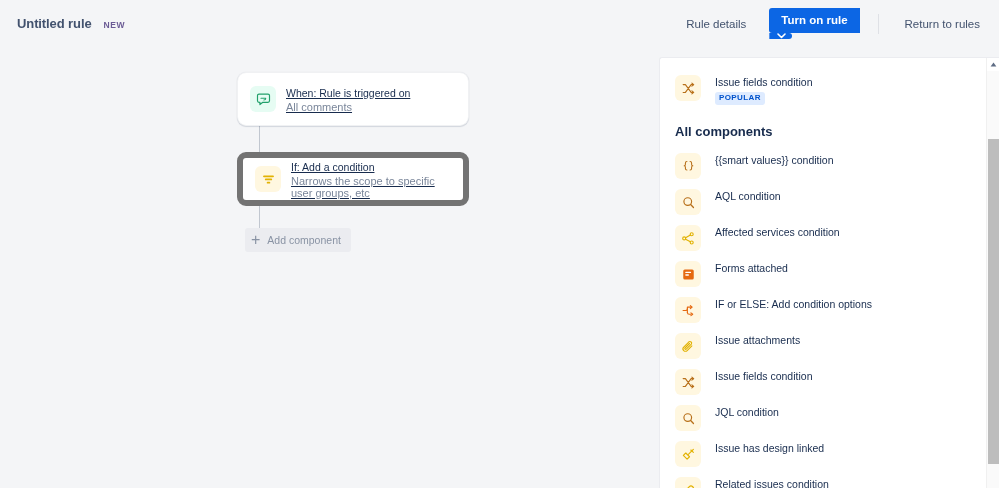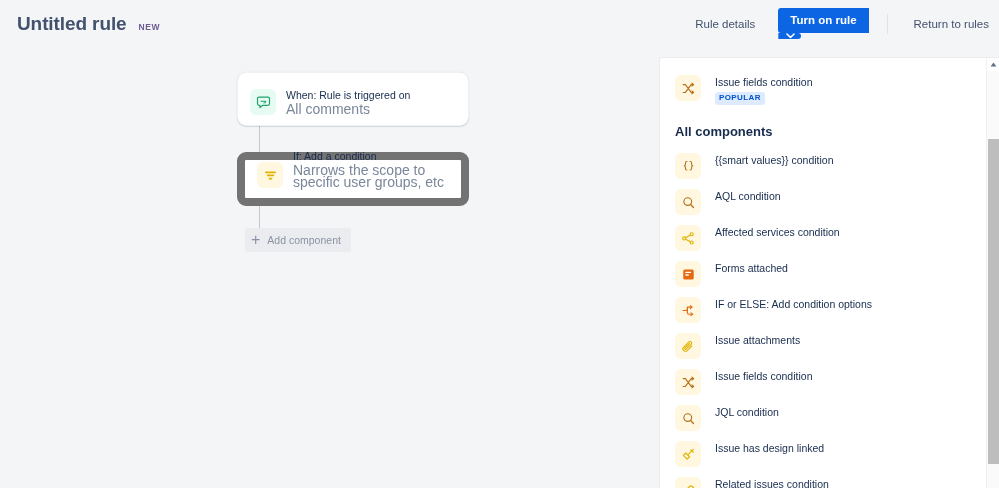--- a/index.html
+++ b/index.html
@@ -13,30 +13,30 @@
   #app { position: relative; width: 999px; height: 488px; }
 
   
   .header {
     position: absolute; left: 0; top: 0; width: 999px; height: 47px;
     background: #f4f5f7;
     display: flex; align-items: center;
   }
   .header-left { display: flex; align-items: baseline; padding-left: 17px; }
   .rule-title {
-    font-size: 19px; font-weight: 600; color: #42526e;
+    font-size: 13px; font-weight: 600; color: #42526e;
     letter-spacing: -0.1px;
   }
   .new-badge {
     margin-left: 12px; font-size: 8.5px; font-weight: 700;
     color: #6b5b95; letter-spacing: 0.6px;
   }
   .header-right {
     margin-left: auto; display: flex; align-items: center;
-    gap: 7px;
+    padding-right: 9px; gap: 7px;
   }
   .hdr-link {
     font-size: 11.5px; color: #42526e; padding: 6px 10px;
     white-space: nowrap; cursor: pointer;
   }
   .split-btn { display: flex; margin: 0 5px 0 6px; flex-direction: column; }
   .btn-primary {
     background: #0c66e4; color: #fff; font-size: 11.5px; font-weight: 600;
     border: none; border-radius: 3px 0 0 3px;
     padding: 6px 12px 7px 12px; cursor: pointer; white-space: nowrap;
@@ -57,44 +57,45 @@
     position: absolute; left: 0; top: 47px;
     width: 659px; height: 441px;
     background: #f4f5f7; overflow: hidden;
   }
   .flow { position: absolute; left: 237px; top: 25px; width: 240px; }
 
   .node {
     position: relative; width: 232px;
     background: #ffffff;
     border-radius: 9px;
-    display: flex; align-items: flex-end;
+    display: flex; align-items: center;
     padding: 10px 12px;
     cursor: pointer;
+    text-decoration: underline;
   }
   .node.trigger {
     border: 1px solid #f0f1f3;
     box-shadow: 0 1px 1px rgba(9,30,66,0.13), 0 0 1px rgba(9,30,66,0.13);
     height: 54px;
   }
   .node.selected {
-    border: 8px solid #737373;
+    border: 6px solid #737373;
     height: 54px;
     background: #ffffff;
   }
   .node-icon {
     width: 26px; height: 26px; border-radius: 6px;
     display: flex; align-items: center; justify-content: center;
     flex: 0 0 26px; margin-right: 10px;
   }
   .icon-green { background: #e6fcf3; }
   .icon-yellow { background: #fff7e0; }
   .node-text { display: flex; flex-direction: column; justify-content: center; }
   .node-title { font-size: 10.5px; color: #172b4d; line-height: 14px; }
-  .node-sub { font-size: 14px; color: #7a869a; line-height: 12px; margin-top: 1px; }
+  .node-sub { font-size: 11px; color: #7a869a; line-height: 12px; margin-top: 1px; }
 
   .connector {
     width: 1px; background: #c1c7d0;
     margin-left: 22px;
   }
   .connector.c1 { height: 26px; }
   .connector.c2 { height: 22px; }
 
   .add-component {
     display: inline-flex; align-items: center;

